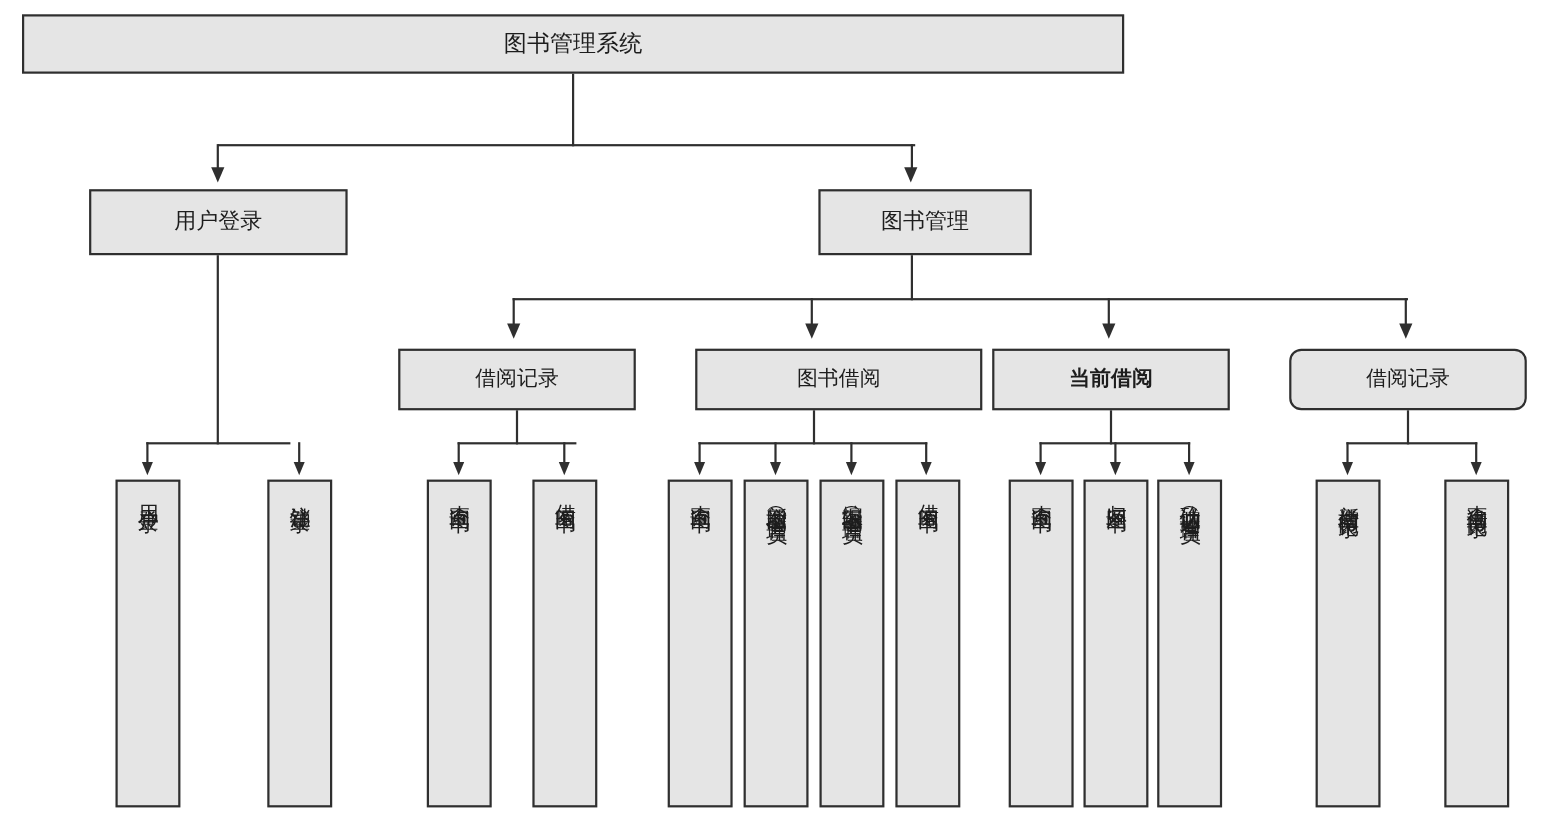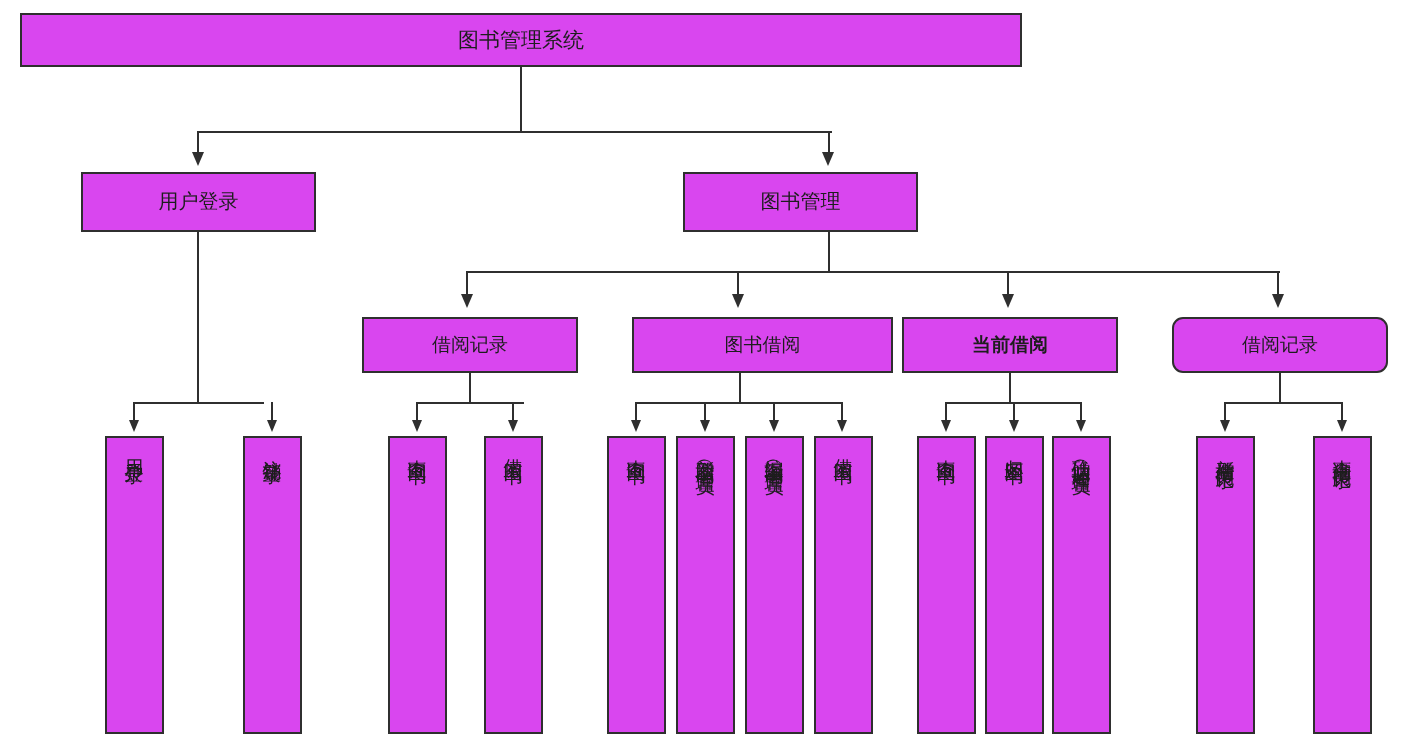--- a/index.html
+++ b/index.html
@@ -15,21 +15,21 @@
     position: relative;
     width: 1405px;
     height: 747px;
     background: #ffffff;
     overflow: hidden;
   }
   
   .node {
     position: absolute;
     box-sizing: border-box;
-    background: #d946ef;
+    background: #e5e5e5;
     border: 2.2px solid #2f2f2f;
     display: flex;
     align-items: center;
     justify-content: center;
     color: #1d1d1d;
     line-height: 1.18;
     text-align: left;
   }
   .node.root {
     font-size: 21px;
@@ -102,21 +102,21 @@
   <div class="edge h" style="left:198px; top:131px; width:634px; height:2.2px;"></div>
 
   <div class="edge v" style="left:197px; top:131px; height:25px;"></div>
   <div class="arrow" style="left:191.5px; top:152px;"></div>
   <div class="edge v" style="left:827.5px; top:131px; height:25px;"></div>
   <div class="arrow" style="left:822px; top:152px;"></div>
 
   <div class="node lvl1" style="left:81px; top:172px; width:235px; height:60px;">
     <span>用户登录</span>
   </div>
-  <div class="node lvl1" style="left:683px; top:172px; width:235px; height:60px;">
+  <div class="node lvl1" style="left:744px; top:172px; width:194px; height:60px;">
     <span>图书管理</span>
   </div>
 
   <div class="edge v" style="left:197px; top:232px; height:172px;"></div>
   <div class="edge h" style="left:133px; top:402px; width:131px; height:2.2px;"></div>
   <div class="edge v" style="left:133px; top:402px; height:22px;"></div>
   <div class="arrow small" style="left:128.5px; top:420px;"></div>
   <div class="edge v" style="left:271px; top:402px; height:22px;"></div>
   <div class="arrow small" style="left:266.5px; top:420px;"></div>
 

